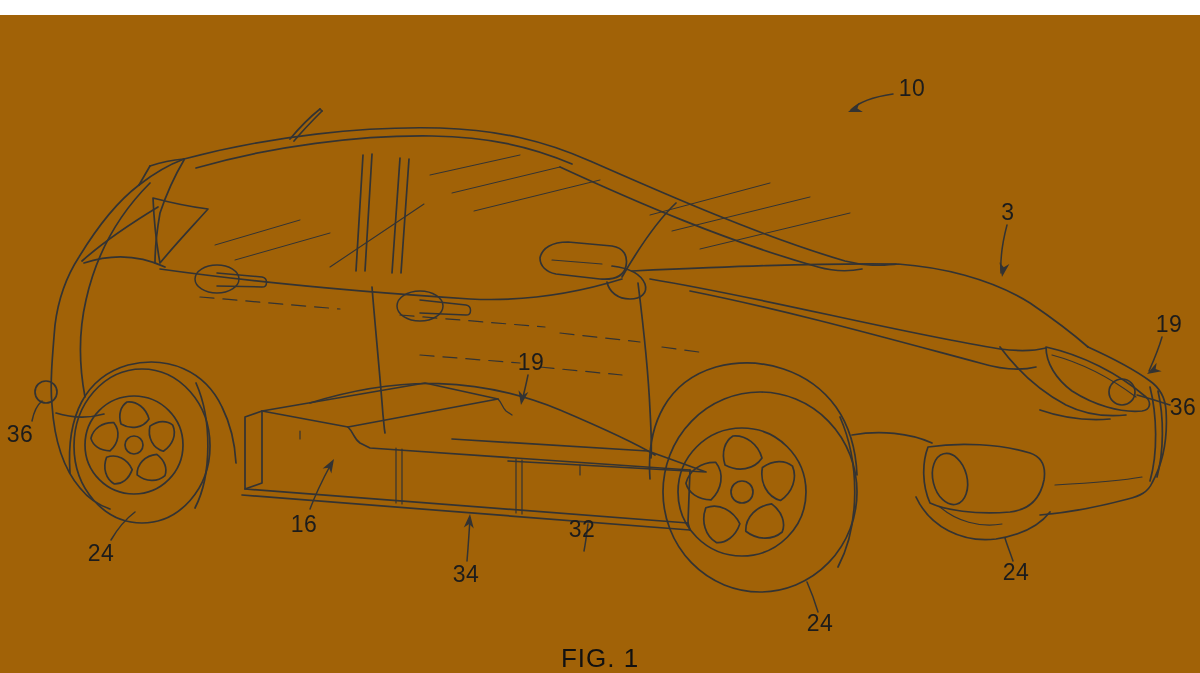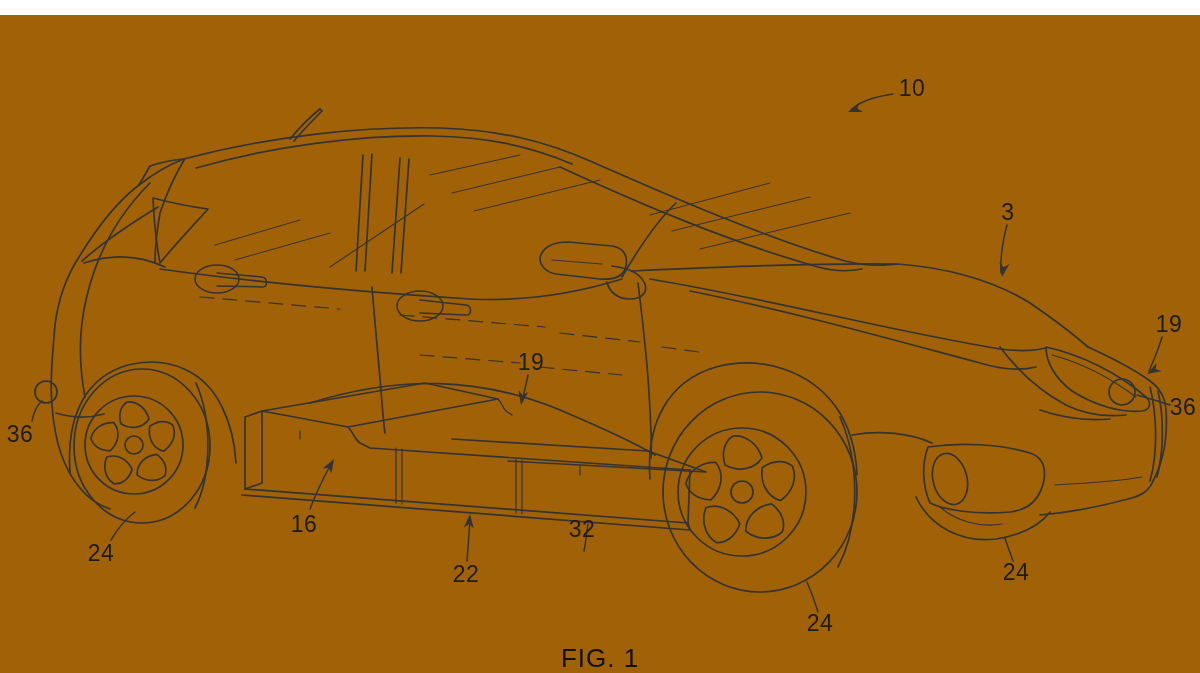--- a/index.html
+++ b/index.html
@@ -282,21 +282,21 @@
       </g>
     </g>
   </svg>
 
   <span class="refnum p10">10</span>
   <span class="refnum p12">3</span>
   <span class="refnum p14">19</span>
   <span class="refnum p36f">36</span>
   <span class="refnum p18">19</span>
   <span class="refnum p16">16</span>
-  <span class="refnum p22">22</span>
+  <span class="refnum p22">34</span>
   <span class="refnum p32">32</span>
   <span class="refnum p36r">36</span>
   <span class="refnum p24r">24</span>
   <span class="refnum p24f">24</span>
   <span class="refnum p24x">24</span>
 
   <span class="caption pfig">FIG. 1</span>
 </div>
 
 </body></html>

